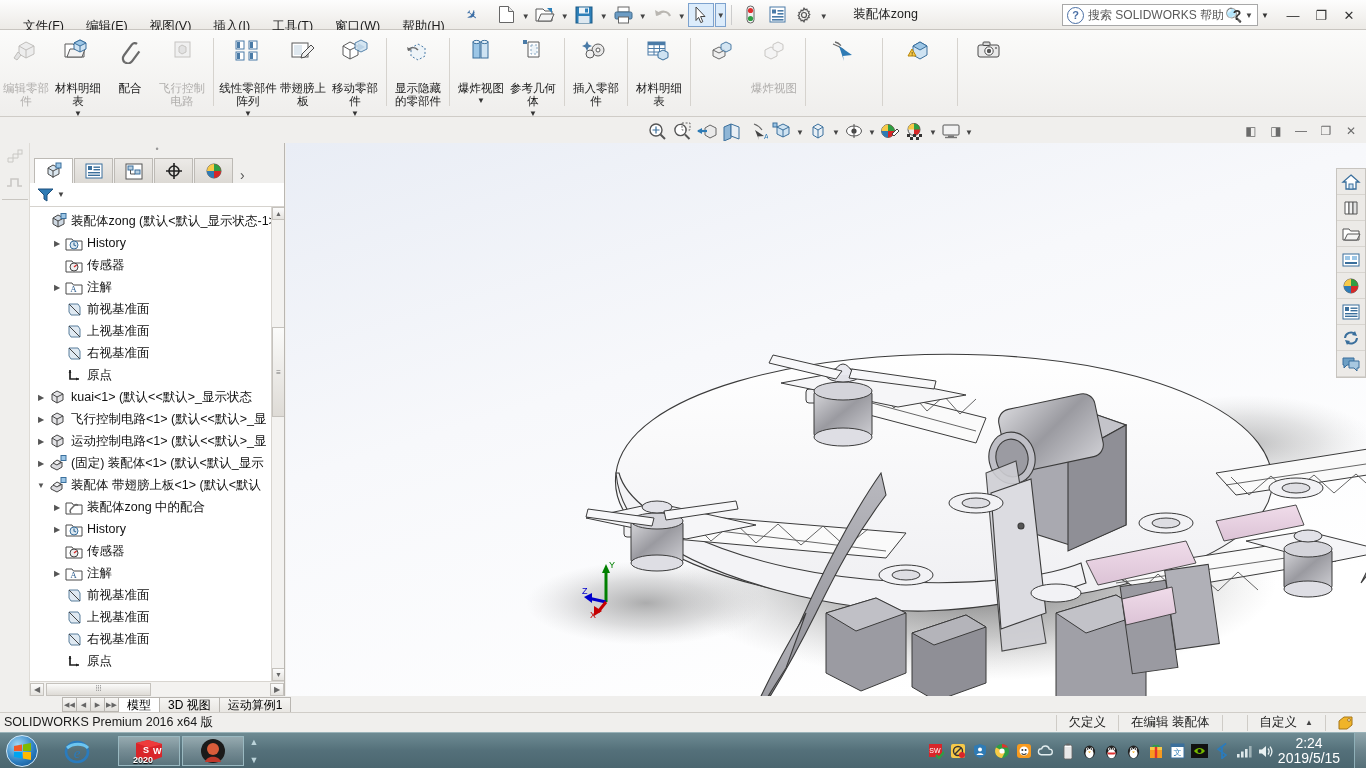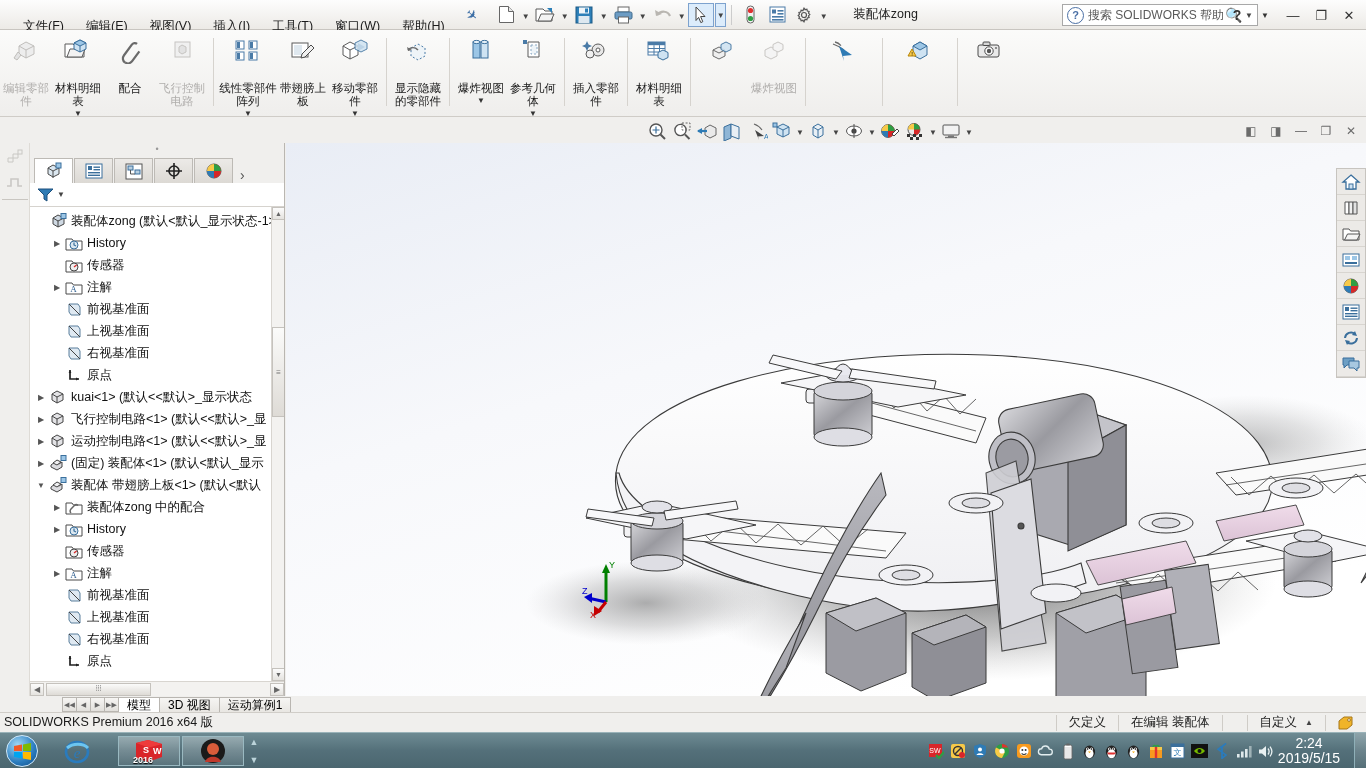--- a/index.html
+++ b/index.html
@@ -1192,21 +1192,21 @@
           <text x="14" y="19" font-size="15" text-anchor="middle" fill="#2a7bbd" font-family="Liberation Serif, serif" font-style="italic">e</text>
         </svg>
     </div>
     <div class="tb-task" style="left:118px;">
       <svg width="42" height="26" viewBox="0 0 42 26">
         <path d="M8 5l12-3 14 4v13l-14 5-12-4z" fill="#d9252a"></path>
         <path d="M8 5l12-3 14 4-13 3.6z" fill="#ee3b3b"></path>
         <text x="15" y="15" font-size="9" font-weight="bold" fill="#fff" font-family="Liberation Sans, sans-serif">S</text>
         <text x="25" y="16" font-size="9" font-weight="bold" fill="#fff" font-family="Liberation Sans, sans-serif">W</text>
       </svg>
-      <span style="position:absolute;bottom:0;left:14px;font-size:9px;font-weight:bold;color:#fff;text-shadow:0 1px 1px #000;">2016</span>
+      <span style="position:absolute;bottom:0;left:14px;font-size:9px;font-weight:bold;color:#fff;text-shadow:0 1px 1px #000;">2020</span>
     </div>
     <div class="tb-task" style="left:182px;">
       <svg width="28" height="26" viewBox="0 0 28 26">
           <circle cx="14" cy="13" r="12" fill="#1a1a1a"></circle>
           <circle cx="14" cy="11" r="6" fill="#d95c3a"></circle>
           <path d="M6 24c2-7 14-7 16 0z" fill="#c0392b"></path>
         </svg>
     </div>
     <div style="position:absolute;left:245px;top:4px;width:18px;height:28px;display:flex;flex-direction:column;justify-content:space-between;">
       <div style="color:#bcd4da;font-size:9px;text-align:center;">▲</div>

